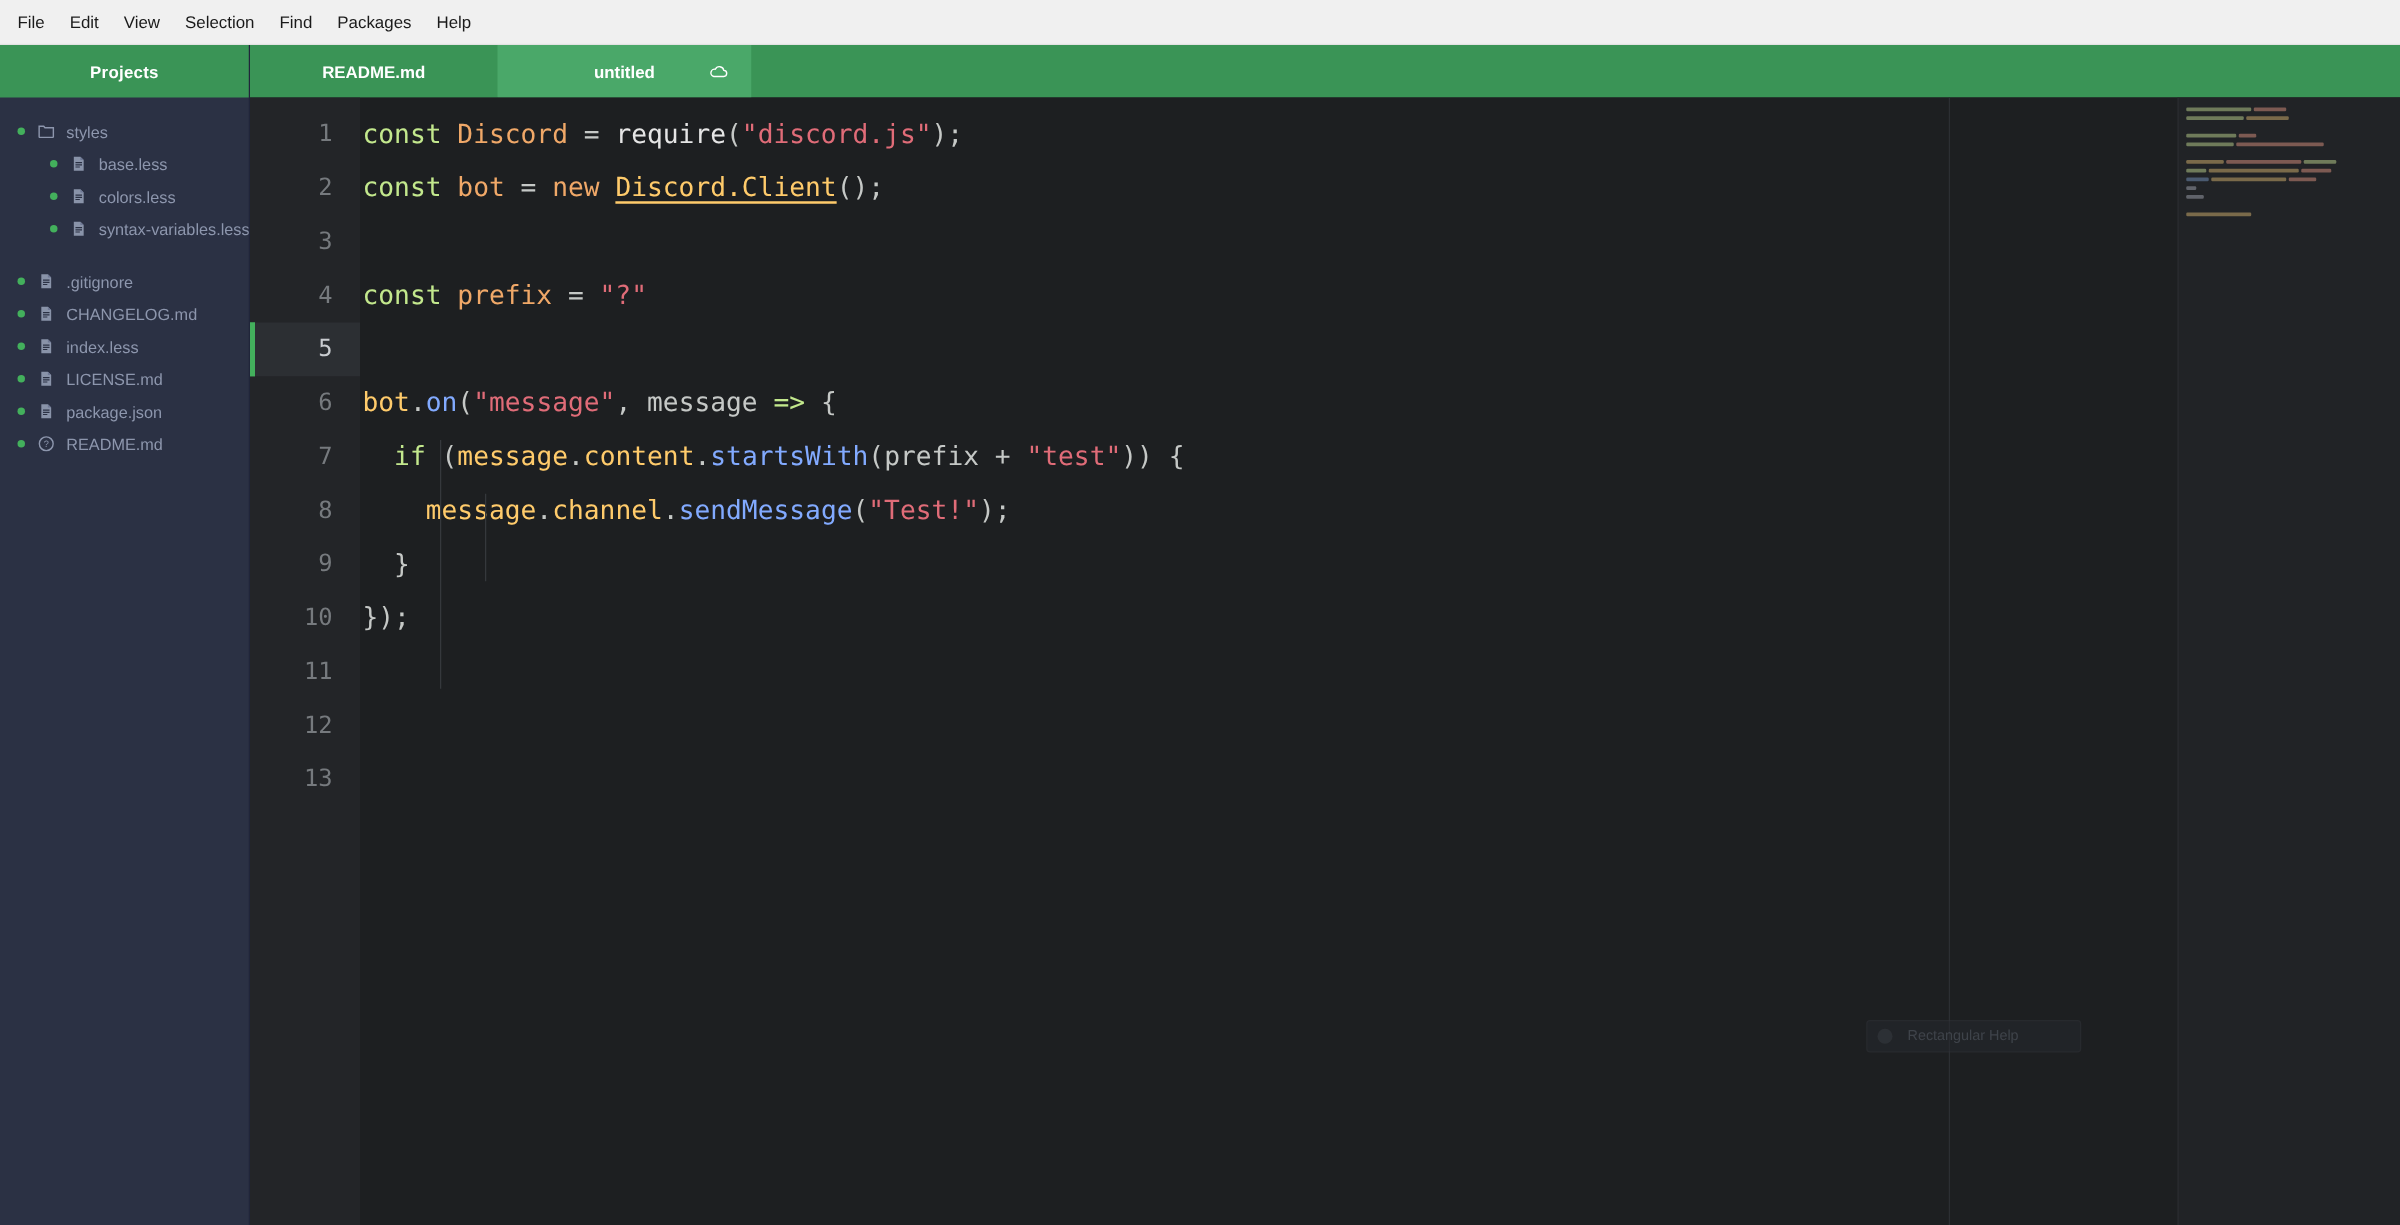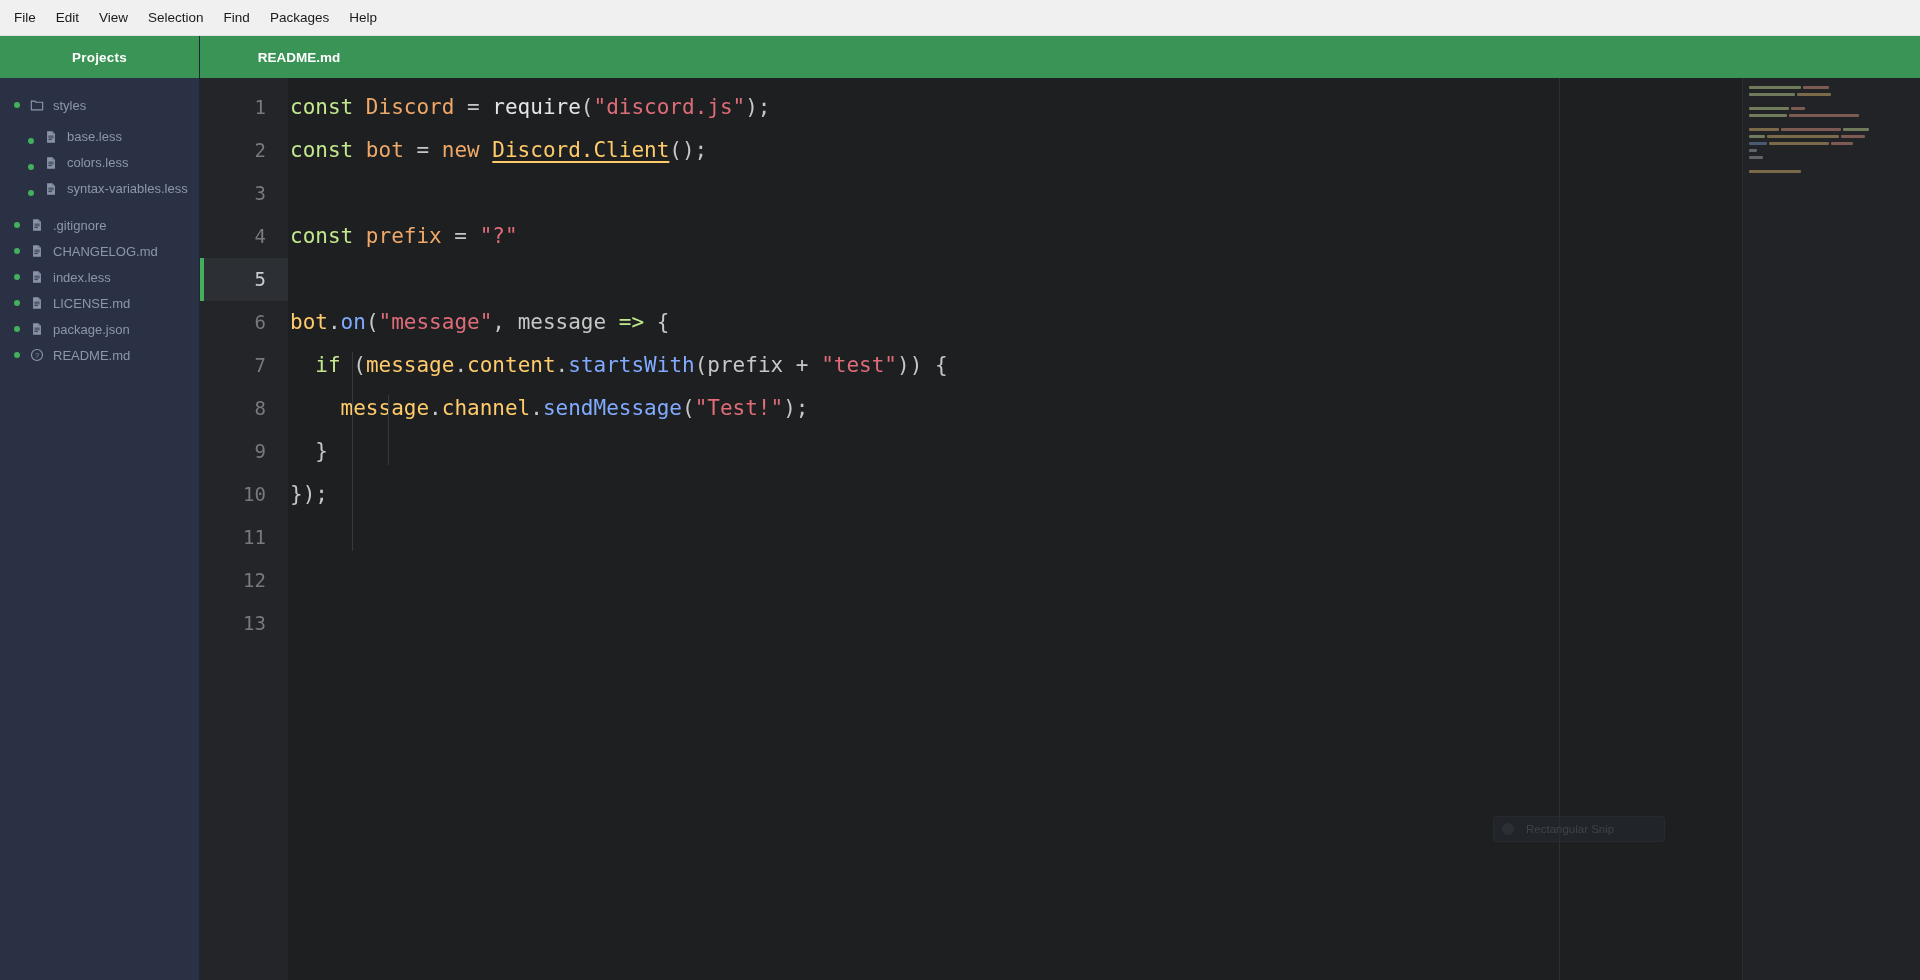--- a/index.html
+++ b/index.html
@@ -76,21 +76,21 @@
   .tree-row {
     display: flex;
     align-items: center;
     height: 26px;
     font-size: 13px;
     color: #8d96ad;
     white-space: nowrap;
     cursor: default;
   }
   .tree-row.indent-0 { padding-left: 14px; }
-  .tree-row.indent-1 { padding-left: 28px; align-items: flex-end; }
+  .tree-row.indent-1 { padding-left: 40px; }
   .dot {
     width: 6px; height: 6px;
     border-radius: 50%;
     background: #43b05c;
     margin-right: 10px;
     flex: 0 0 auto;
   }
   .ficon {
     width: 14px; height: 14px;
     margin-right: 9px;
@@ -446,20 +446,28 @@
           <span>README.md</span>
         </div>
       </div>
   </div>
 
   <div id="editor-pane">
 
     <div id="tabbar">
         <div class="tab inactive">
           <span class="tab-label">README.md</span>
+        </div>
+        <div class="tab active">
+          <span class="tab-label">untitled</span>
+          <span class="tab-close">
+            <svg width="17" height="13" viewBox="0 0 17 13">
+              <path d="M4.3 10.4h8.2a2.6 2.6 0 0 0 .3-5.2 3.8 3.8 0 0 0-7.2-.9 2.9 2.9 0 0 0-1.3 6.1z" fill="none" stroke="#ffffff" stroke-width="1.2" stroke-linejoin="round"></path>
+            </svg>
+          </span>
         </div>
       </div>
 
     <div id="code-area">
       <div id="gutter">
           <div class="gutter-line">1</div>
           <div class="gutter-line">2</div>
           <div class="gutter-line">3</div>
           <div class="gutter-line">4</div>
           <div class="gutter-line active">5</div>
@@ -530,17 +538,17 @@
             <span class="mm-seg" style="width: 14px; background: rgb(96, 99, 106);"></span>
           </div>
           <div class="mm-line"></div>
           <div class="mm-line">
             <span class="mm-seg" style="width: 52px; background: rgb(122, 106, 74);"></span>
           </div>
         </div>
 
       <div id="snip-overlay">
         <span class="snip-dot"></span>
-        <span class="snip-label">Rectangular Snip</span>
+        <span class="snip-label">Rectangular Help</span>
       </div>
     </div>
   </div>
 </div>
 
 </body></html>

